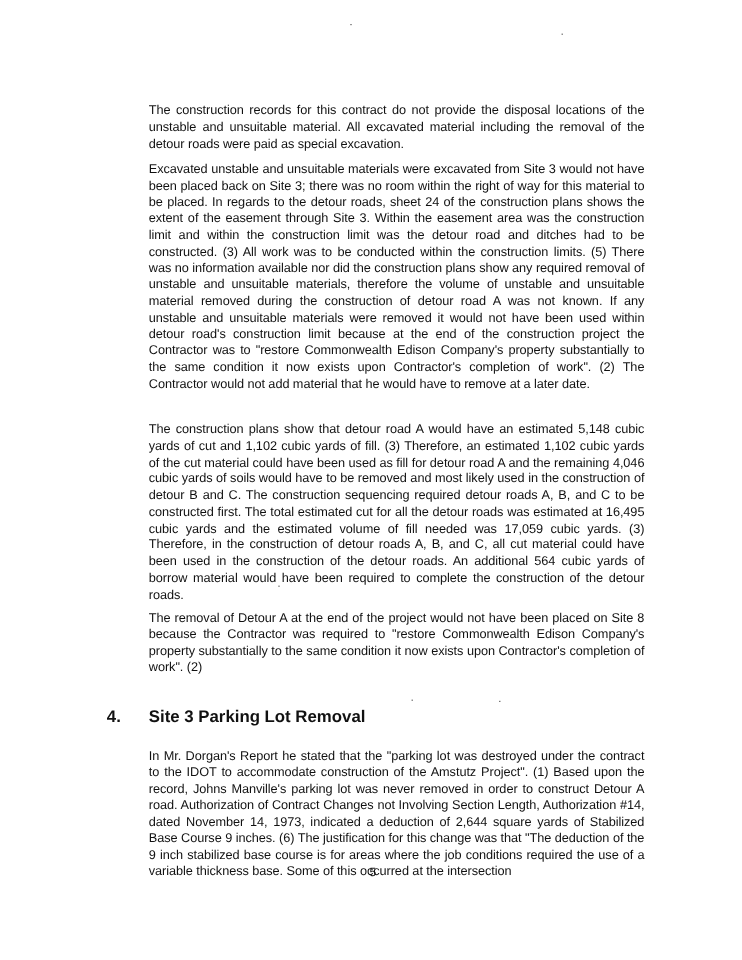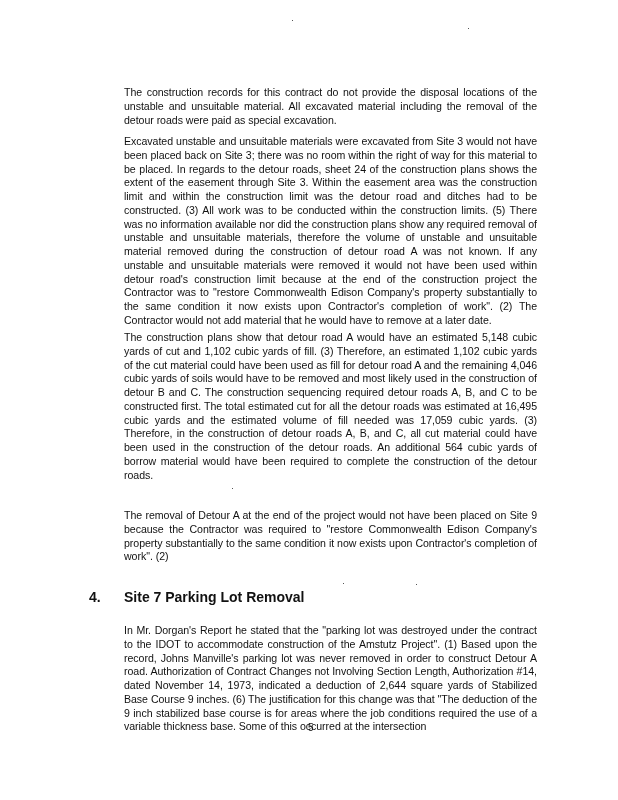--- a/index.html
+++ b/index.html
@@ -25,34 +25,34 @@
       <span>The construction records for this contract do not provide the disposal locations of the unstable and unsuitable material.  All excavated material including the removal of the detour roads were paid as special excavation.</span>
     </p>
   </div>
 
   <div class="body-block" style="top:135px;">
     <p class="para">
       <span class="u">Excavated unstable and unsuitable materials were excavated from Site 3 would not have been placed back on Site 3; there was no room within the right of way for this material to be placed.</span><span>  In regards to the detour roads, sheet 24 of the construction plans shows the extent of the easement through Site 3.  Within the easement area was the construction limit and within the construction limit was the detour road and ditches had to be constructed. (3)  All work was to be conducted within the construction limits. (5)  There was no information available nor did the construction plans show any required removal of unstable and unsuitable materials, therefore the volume of unstable and unsuitable material removed during the construction of detour road A was not known.  If any unstable and unsuitable materials were removed it would not have been used within detour road's construction limit because at the end of the construction project the Contractor was to "restore Commonwealth Edison Company's property substantially to the same condition it now exists upon Contractor's completion of work". (2)  The Contractor would not add material that he would have to remove at a later date.</span>
     </p>
   </div>
 
-  <div class="body-block" style="top:331px;">
+  <div class="body-block" style="top:352px;">
     <p class="para">
       <span>The construction plans show that detour road A would have an estimated 5,148 cubic yards of cut and 1,102 cubic yards of fill. (3)  Therefore, an estimated 1,102 cubic yards of the cut material could have been used as fill for detour road A and the remaining 4,046 cubic yards of soils would have to be removed and most likely used in the construction of detour B and C.  The construction sequencing required detour roads A, B, and C to be constructed first.  The total estimated cut for all the detour roads was estimated at 16,495 cubic yards and the estimated volume of fill needed was 17,059 cubic yards. (3)  Therefore, in the construction of detour roads A, B, and C, all cut material could have been used in the construction of the detour roads.  An additional 564 cubic yards of borrow material would have been required to complete the construction of the detour roads.</span>
     </p>
   </div>
 
   <div class="body-block" style="top:509px;">
     <p class="para">
-      <span>The removal of Detour A at the end of the project would not have been placed on Site 9 because the Contractor was required to "restore Commonwealth Edison Company's property substantially to the same condition it now exists upon Contractor's completion of work". (2)</span>
+      <span>The removal of Detour A at the end of the project would not have been placed on Site 8 because the Contractor was required to "restore Commonwealth Edison Company's property substantially to the same condition it now exists upon Contractor's completion of work". (2)</span>
     </p>
   </div>
 
   <div class="sec-num">4.</div>
-  <div class="sec-title">Site 7 Parking Lot Removal</div>
+  <div class="sec-title">Site 3 Parking Lot Removal</div>
 
   <div class="body-block" style="top:624px;">
     <p class="para">
       <span>In Mr. Dorgan's Report he stated that the "parking lot was destroyed under the contract to the IDOT to accommodate construction of the Amstutz Project". (1)  </span><span class="u">Based upon the record, Johns Manville's parking lot was never removed in order to construct Detour A road.</span><span>  Authorization of Contract Changes not Involving Section Length, Authorization #14, dated November 14, 1973, indicated a deduction of 2,644 square yards of Stabilized Base Course 9 inches. (6)  The justification for this change was that "The deduction of the 9 inch stabilized base course is for areas where the job conditions required the use of a variable thickness base.  Some of this occurred at the intersection</span>
     </p>
   </div>
 
   <div class="page-num">5</div>
 
   <div class="speck" style="left:292px;top:20px;"></div>

